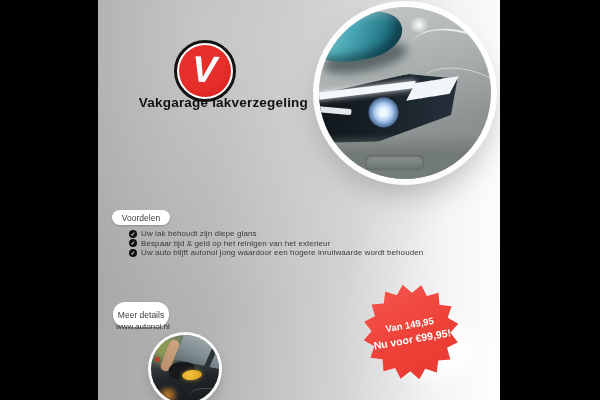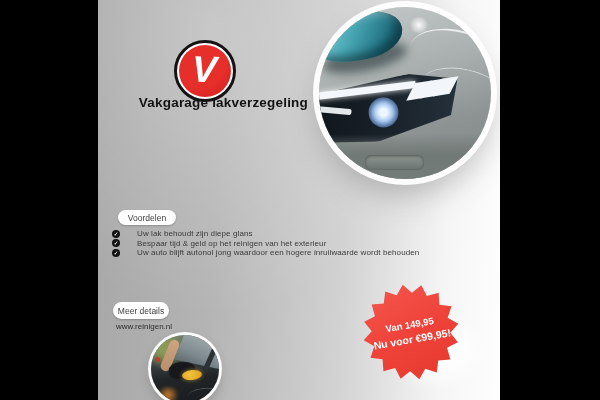--- a/index.html
+++ b/index.html
@@ -69,26 +69,26 @@
     background:linear-gradient(180deg, rgba(110,118,115,0) 0%, rgba(112,120,117,.92) 45%, #747c79 100%); }
   .vent { left:27%; bottom:5%; width:34%; height:9%; border-radius:6px;
     background:linear-gradient(180deg,#8d9591,#6b7370); box-shadow:inset 0 1px 3px rgba(0,0,0,.45); }
 
   
   .pill {
     position:absolute; background:#fff; border-radius:12px; color:#3c3c3c;
     font-size:8.5px; text-align:center; box-shadow:0 1px 2px rgba(0,0,0,.22);
     display:flex; align-items:center; justify-content:center; cursor:pointer;
   }
-  .pill-voordelen { left:20px; top:210px; width:58px; height:15px; }
-  .pill-details   { left:15px; top:302px; width:56px; height:17px; }
+  .pill-voordelen { left:14px; top:210px; width:58px; height:15px; }
+  .pill-details   { left:15px; top:302px; width:56px; height:25px; }
 
   
   .benefits { position:absolute; left:14px; top:229px; }
-  .b-row { display:flex; align-items:center; gap:17px; height:9.6px; }
+  .b-row { display:flex; align-items:center; gap:4px; height:9.6px;margin-left:17px; }
   .check {
     width:8px; height:8px; border-radius:50%; background:#111; color:#fff; flex:0 0 8px;
     font-size:5.5px; line-height:8px; text-align:center; font-weight:700;
   }
   .b-text { font-size:8px; color:#3a3a3a; white-space:nowrap; letter-spacing:.1px; }
 
   .website { position:absolute; left:18px; top:322px; font-size:8px; color:#2e2e2e; cursor:pointer; }
 
   
   .bcircle {
@@ -177,21 +177,21 @@
       </div>
       <div class="b-row">
         <span class="check">✓</span>
         <span class="b-text">Uw auto blijft autonol jong waardoor een hogere inruilwaarde wordt behouden</span>
       </div>
     </div>
 
     <div class="pill pill-details">
       <span>Meer details</span>
     </div>
-    <div class="website">www.reinigen.nl</div>
+    <div class="website">www.autonol.nl</div>
 
     <div class="bcircle">
       <div class="bc-green"></div>
       <div class="bc-red-dot"></div>
       <div class="bc-glass"></div>
       <div class="bc-pillar"></div>
       <div class="bc-arm"></div>
       <div class="bc-glove"></div>
       <div class="bc-cloth"></div>
       <div class="bc-orange"></div>

